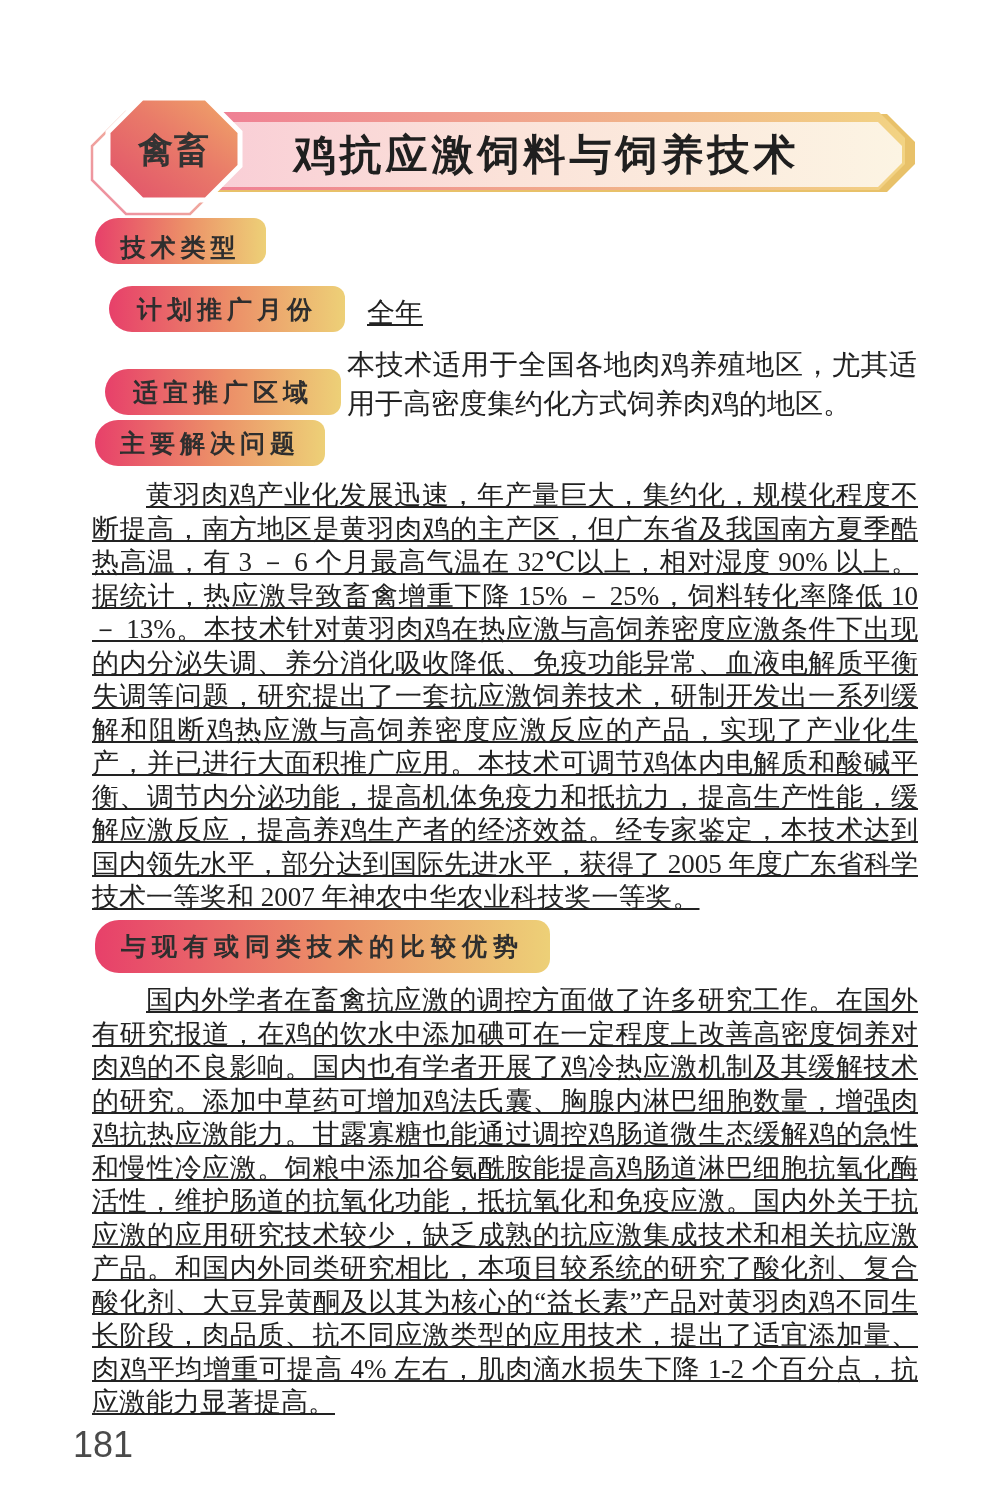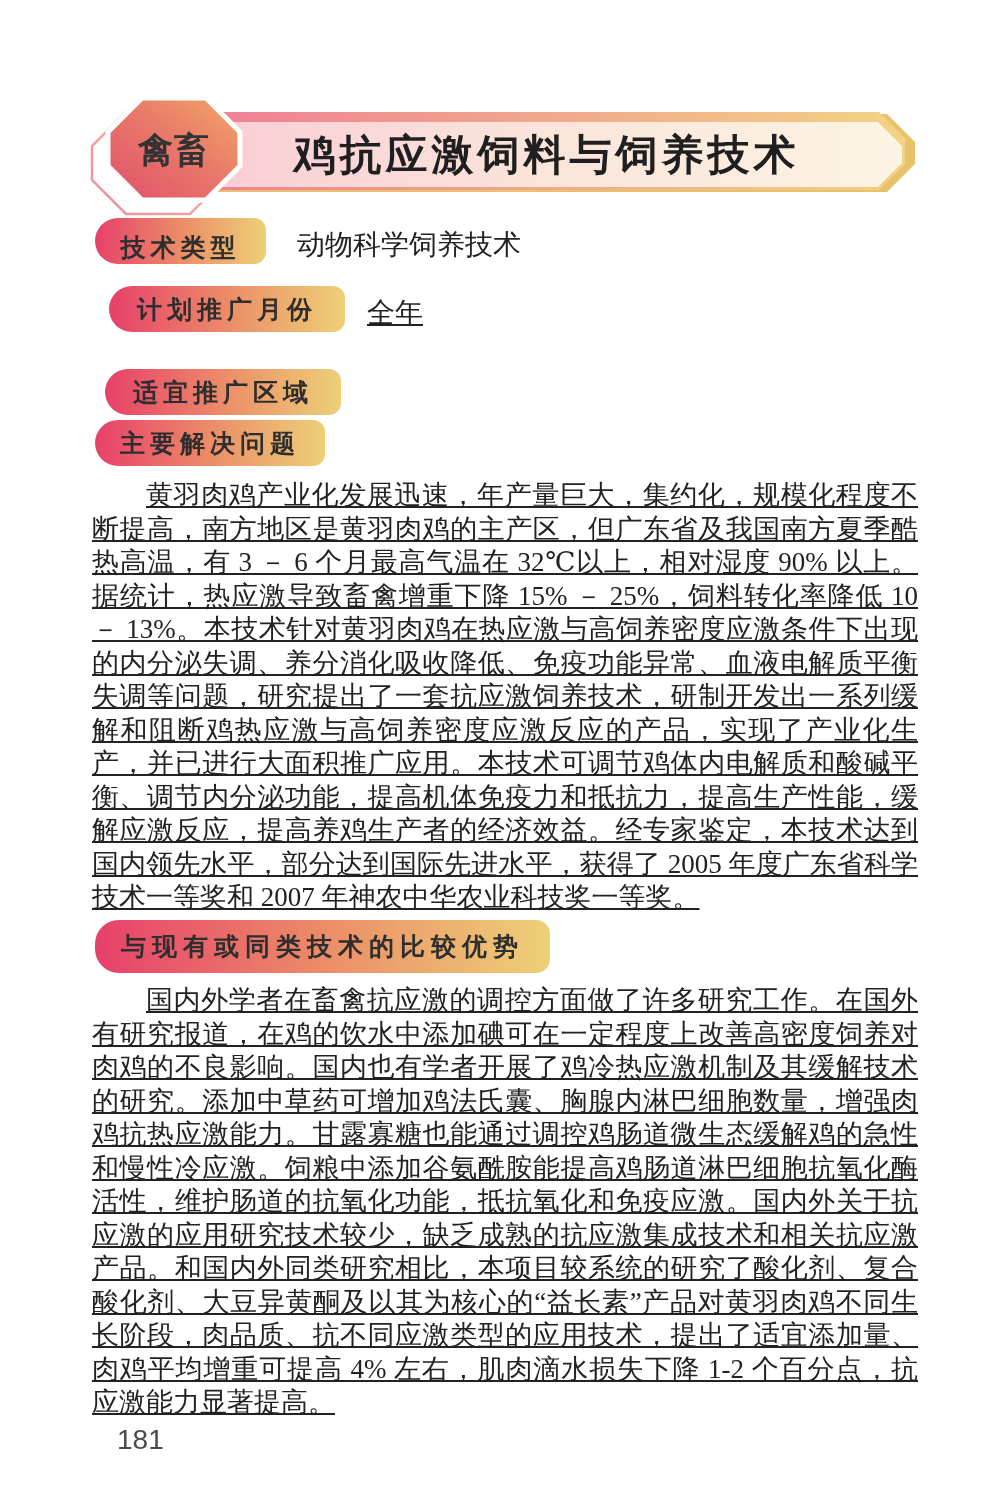--- a/index.html
+++ b/index.html
@@ -73,23 +73,22 @@
     text-align:justify;text-justify:inter-ideograph;white-space:normal;
   }
   .para{
     position:absolute;left:92px;width:826px;
     font-size:27px;line-height:33.5px;
     text-align:justify;text-justify:inter-ideograph;
     text-indent:2em;color:var(--body-ink,#222222);text-decoration:underline;
   }
   .page-number{
     position:absolute;left:73px;top:1424px;
-    font-size:28px;font-weight:300;color:#4a4a4a;
+    font-size:36px;font-weight:300;color:#4a4a4a;
     font-family:"Liberation Sans","DejaVu Sans",sans-serif;
-    margin-left:44px;
   }
 </style>
 </head>
 <body>
 
 <div class="page">
 
   <div class="banner-extrude"></div>
   <div class="banner-border">
     <div class="banner-fill">
@@ -112,30 +111,30 @@
 
     <polygon points="48,18 112,18 146,52 146,86 112,120 48,120 14,86 14,52" fill="none" stroke="url(#octRing)" stroke-width="2.5"></polygon>
 
     <polygon points="64,4 128,4 162,38 162,72 128,106 64,106 30,72 30,38" fill="url(#octGrad)" stroke="#ffffff" stroke-width="5"></polygon>
     <text class="octagon-label" x="96" y="68" text-anchor="middle">禽畜</text>
   </svg>
 
   <div class="tag" style="left:95px;top:218px;width:171px;align-items:flex-end;">
     <span>技术类型</span>
   </div>
-  <div class="field-value kai" style="left:297px;top:226px;">动物科学饲养技术</div>
 
   <div class="tag" style="left:109px;top:286px;width:236px;">
     <span>计划推广月份</span>
   </div>
   <div class="field-value kai" style="left:367px;top:294px;text-decoration:underline;">全年</div>
 
   <div class="tag" style="left:105px;top:353px;width:236px;margin-top:16px;">
     <span>适宜推广区域</span>
   </div>
+  <div class="field-value-block kai" style="left:347px;top:345px;width:570px;">本技术适用于全国各地肉鸡养殖地区，尤其适用于高密度集约化方式饲养肉鸡的地区。</div>
 
   <div class="tag" style="left:95px;top:420px;width:230px;">
     <span>主要解决问题</span>
   </div>
   <div class="para kai" style="top:479px;">黄羽肉鸡产业化发展迅速，年产量巨大，集约化，规模化程度不断提高，南方地区是黄羽肉鸡的主产区，但广东省及我国南方夏季酷热高温，有 3 － 6 个月最高气温在 32℃以上，相对湿度 90% 以上。据统计，热应激导致畜禽增重下降 15% － 25%，饲料转化率降低 10 － 13%。本技术针对黄羽肉鸡在热应激与高饲养密度应激条件下出现的内分泌失调、养分消化吸收降低、免疫功能异常、血液电解质平衡失调等问题，研究提出了一套抗应激饲养技术，研制开发出一系列缓解和阻断鸡热应激与高饲养密度应激反应的产品，实现了产业化生产，并已进行大面积推广应用。本技术可调节鸡体内电解质和酸碱平衡、调节内分泌功能，提高机体免疫力和抵抗力，提高生产性能，缓解应激反应，提高养鸡生产者的经济效益。经专家鉴定，本技术达到国内领先水平，部分达到国际先进水平，获得了 2005 年度广东省科学技术一等奖和 2007 年神农中华农业科技奖一等奖。</div>
 
   <div class="tag tag-wide" style="left:95px;top:920px;width:455px;height:53px;letter-spacing:6px;">
     <span>与现有或同类技术的比较优势</span>
   </div>
   <div class="para kai" style="top:984px;">国内外学者在畜禽抗应激的调控方面做了许多研究工作。在国外有研究报道，在鸡的饮水中添加碘可在一定程度上改善高密度饲养对肉鸡的不良影响。国内也有学者开展了鸡冷热应激机制及其缓解技术的研究。添加中草药可增加鸡法氏囊、胸腺内淋巴细胞数量，增强肉鸡抗热应激能力。甘露寡糖也能通过调控鸡肠道微生态缓解鸡的急性和慢性冷应激。饲粮中添加谷氨酰胺能提高鸡肠道淋巴细胞抗氧化酶活性，维护肠道的抗氧化功能，抵抗氧化和免疫应激。国内外关于抗应激的应用研究技术较少，缺乏成熟的抗应激集成技术和相关抗应激产品。和国内外同类研究相比，本项目较系统的研究了酸化剂、复合酸化剂、大豆异黄酮及以其为核心的“益长素”产品对黄羽肉鸡不同生长阶段，肉品质、抗不同应激类型的应用技术，提出了适宜添加量、肉鸡平均增重可提高 4% 左右，肌肉滴水损失下降 1-2 个百分点，抗应激能力显著提高。</div>

